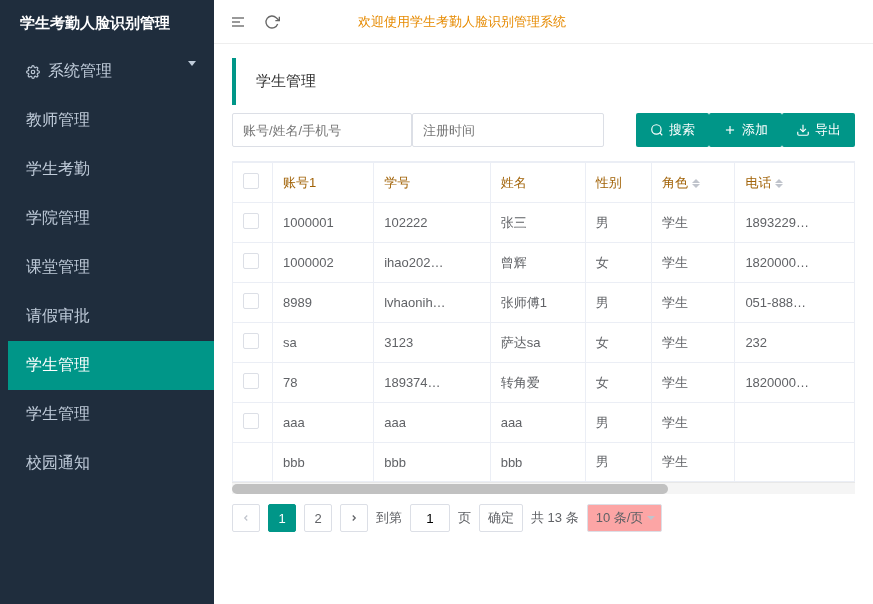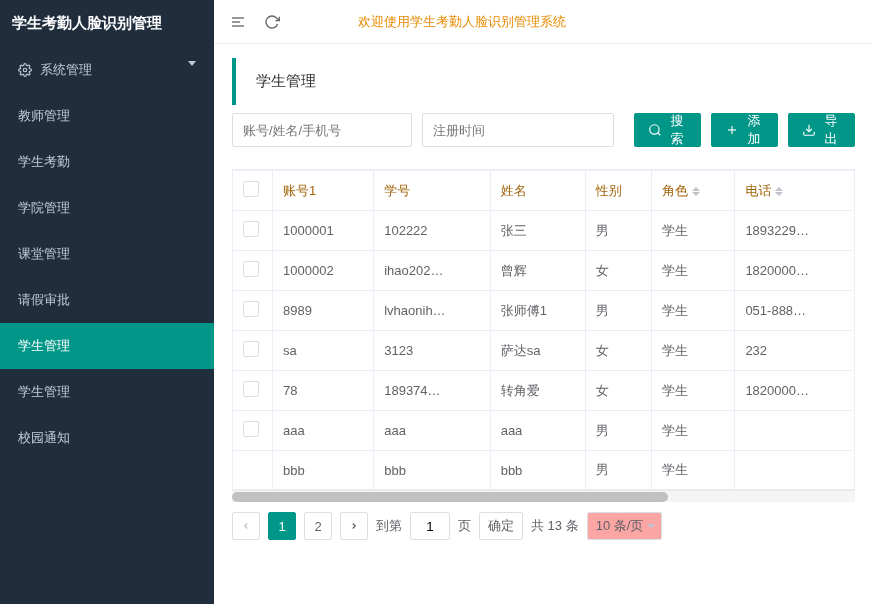--- a/index.html
+++ b/index.html
@@ -1,32 +1,32 @@
 <!DOCTYPE html>
 <html><head>
 <meta charset="utf-8">
 <style>
 * { margin: 0; padding: 0; box-sizing: border-box; }
 body { font-family: -apple-system, "Microsoft YaHei", Arial, sans-serif; font-size: 13px; color: #333; background: #fff; width: 873px; height: 604px; overflow: hidden; }
 .layout { display: flex; height: 100%; }
-.sidebar { width: 214px; background: #1f2d3d; color: #c0ccda; display: flex; flex-direction: column; }
+.sidebar { width: 214px; background: #1f2d3d; color: #c0ccda; display: flex; flex-direction: column; padding-left: 8px; }
 .sidebar-header { padding: 14px 12px; font-size: 15px; font-weight: 600; color: #fff; white-space: nowrap; overflow: hidden; }
-.menu-item { padding: 14px 18px; font-size: 13px; display: flex; align-items: flex-start; justify-content: space-between; cursor: pointer; color: #c0ccda; }
+.menu-item { padding: 14px 18px; font-size: 16px; display: flex; align-items: flex-start; justify-content: space-between; cursor: pointer; color: #c0ccda; }
 .menu-item.has-icon { gap: 8px; }
 .menu-item .left { display: flex; align-items: center; gap: 8px; }
 .menu-item.active { background: #009688; color: #fff; }
 .gear { width: 14px; height: 14px; display: inline-block; }
 .chevron-down { width: 0; height: 0; border-left: 4px solid transparent; border-right: 4px solid transparent; border-top: 5px solid #c0ccda; }
 .main { flex: 1; display: flex; flex-direction: column; min-width: 0; }
 .topbar { height: 44px; display: flex; align-items: center; padding: 0 16px; gap: 18px; border-bottom: 1px solid #eee; }
 .topbar .welcome { color: #e68a00; margin-left: 60px; font-size: 13px; }
 .icon-btn { cursor: pointer; color: #666; display: inline-flex; }
 .page-title { padding: 14px 20px; font-size: 15px; border-left: 4px solid #009688; margin: 14px 18px 8px 18px; }
 .content { padding: 0 18px; flex: 1; min-height: 0; }
-.toolbar { display: flex; gap: 10px; margin-bottom: 22px; align-items: flex-end; }
+.toolbar { display: flex; gap: 0; margin-bottom: 14px; align-items: flex-end; }
 .input { height: 34px; border: 1px solid #dcdfe6; border-radius: 2px; padding: 0 10px; font-size: 13px; color: #606266; background: #fff; }
 .input.search { width: 180px; }
 .input.date { width: 192px; }
 .spacer { flex: 1; }
 .btn { height: 34px; padding: 0 14px; border: none; border-radius: 2px; background: #009688; color: #fff; font-size: 13px; cursor: pointer; display: inline-flex; align-items: center; gap: 5px; }
 .table { width: 100%; border-collapse: collapse; }
 .table th, .table td { border: 1px solid #ebeef5; padding: 10px 10px; text-align: left; font-weight: 400; color: #606266; white-space: nowrap; overflow: hidden; text-overflow: ellipsis; max-width: 90px; }
 .table th { color: #a16207; font-size: 13px; }
 .table td { font-size: 13px; }
 .checkbox { width: 16px; height: 16px; border: 1px solid #dcdfe6; border-radius: 2px; background: #fff; display: inline-block; cursor: pointer; }

